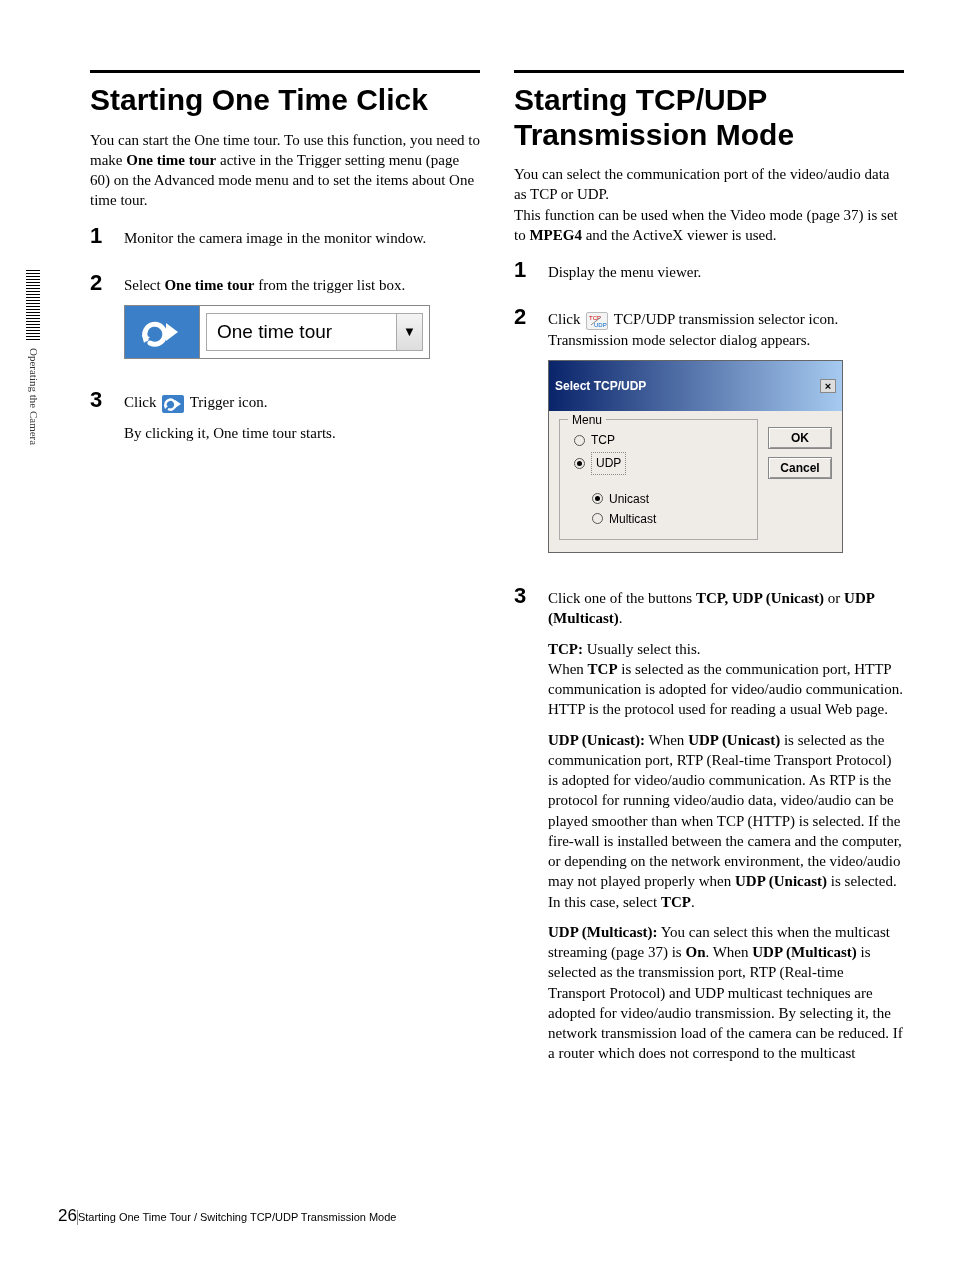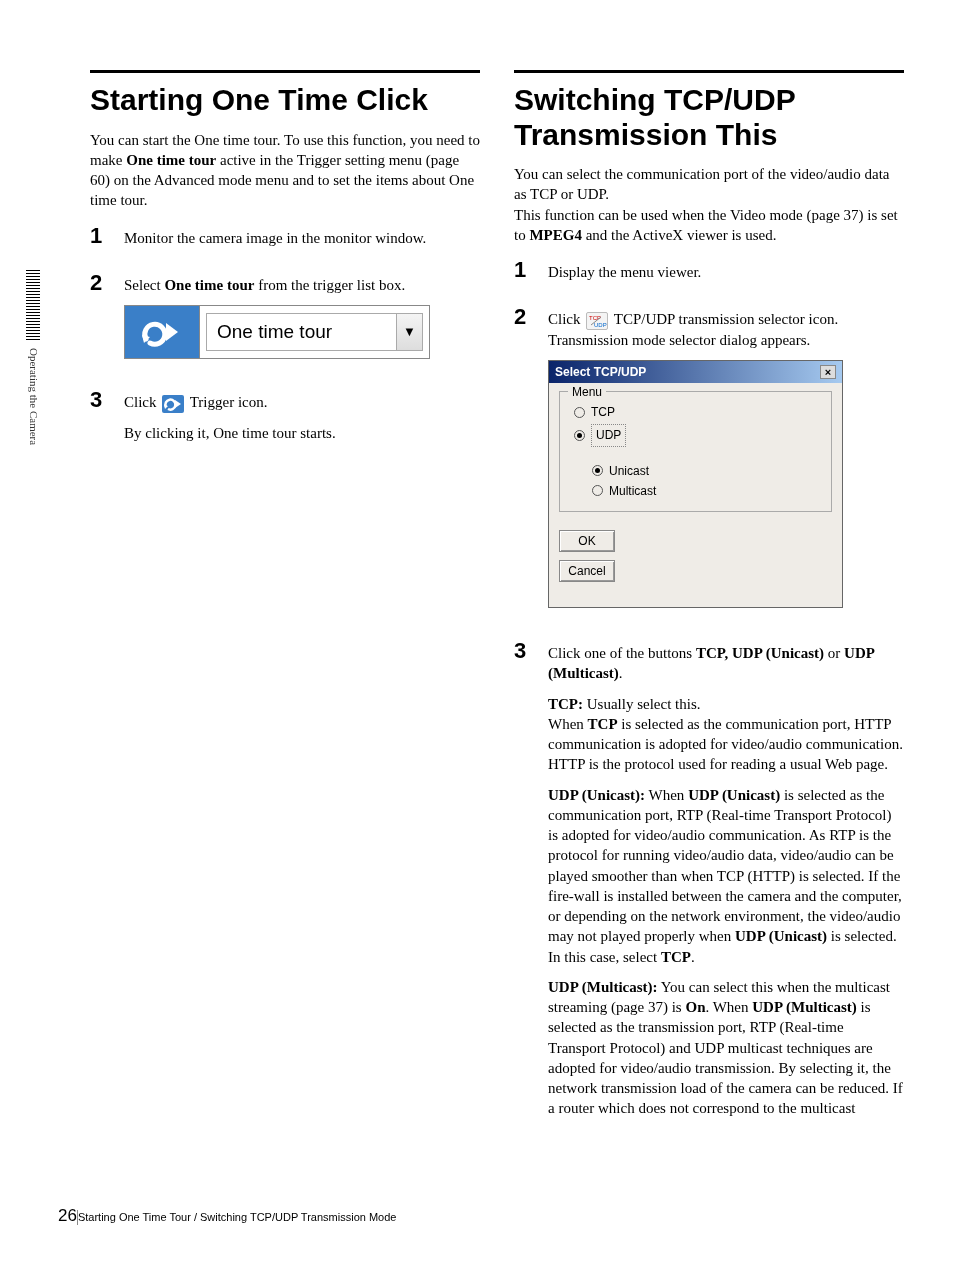--- a/index.html
+++ b/index.html
@@ -124,40 +124,39 @@
     border: 1px solid #666;
     background: #efece7;
     margin-bottom: 18px;
     font-family: "MS Sans Serif", Tahoma, Arial, sans-serif;
     font-size: 12px;
   }
   .dialog-title {
     background: #1e3a8a;
     background: linear-gradient(90deg,#0a246a,#a6caf0);
     color: #fff;
-    padding: 3px 6px;
+    padding: 17px 6px;
     display: flex;
     justify-content: space-between;
     align-items: center;
     font-weight: 700;
   }
   .close-x {
     width: 16px; height: 14px;
     background: #ddd;
     border: 1px solid #888;
     color: #000;
     font-size: 11px;
     line-height: 12px;
     text-align: center;
   }
   .dialog-body {
-    padding: 8px 10px 25px 10px;
+    padding: 8px 10px 12px 10px;
     display: flex;
     gap: 10px;
-    flex-direction: column;
   }
   .fieldset {
     border: 1px solid #aaa;
     flex: 1;
     padding: 8px 10px 10px 10px;
     position: relative;
   }
   .legend {
     position: absolute;
     top: -8px; left: 8px;
@@ -194,28 +193,29 @@
     margin-left: 18px;
     margin-top: 16px;
   }
   .btn-col {
     display: flex;
     flex-direction: column;
     gap: 8px;
     padding-top: 8px;
   }
   .win-btn {
-    width: 56px;
+    width: 64px;
     height: 22px;
     background: #efece7;
     border: 1px solid #888;
     box-shadow: inset 1px 1px 0 #fff, inset -1px -1px 0 #999;
     font-size: 12px;
     text-align: center;
     line-height: 20px;
+    font-weight: bold;
   }
 
   
   .sidetab {
     position: absolute;
     left: 26px;
     top: 270px;
     writing-mode: vertical-rl;
     font-family: "Times New Roman", serif;
     font-size: 11px;
@@ -310,21 +310,21 @@
           </span>
           <span> Trigger icon.</span>
         </p>
         <p>By clicking it, One time tour starts.</p>
       </div>
     </div>
   </div>
 
   <div class="col">
     <div class="headbar"></div>
-    <h1>Switching TCP/UDP Transmission This</h1>
+    <h1>Starting TCP/UDP Transmission Mode</h1>
 
     <p>You can select the communication port of the video/audio data as TCP or UDP.</p>
     <p class="intro">
       <span>This function can be used when the Video mode (page 37) is set to </span><b>MPEG4</b><span> and the ActiveX viewer is used.</span>
     </p>
 
     <div class="step">
       <div class="step-num">1</div>
       <div class="step-body">
           <p>Display the menu viewer.</p>

